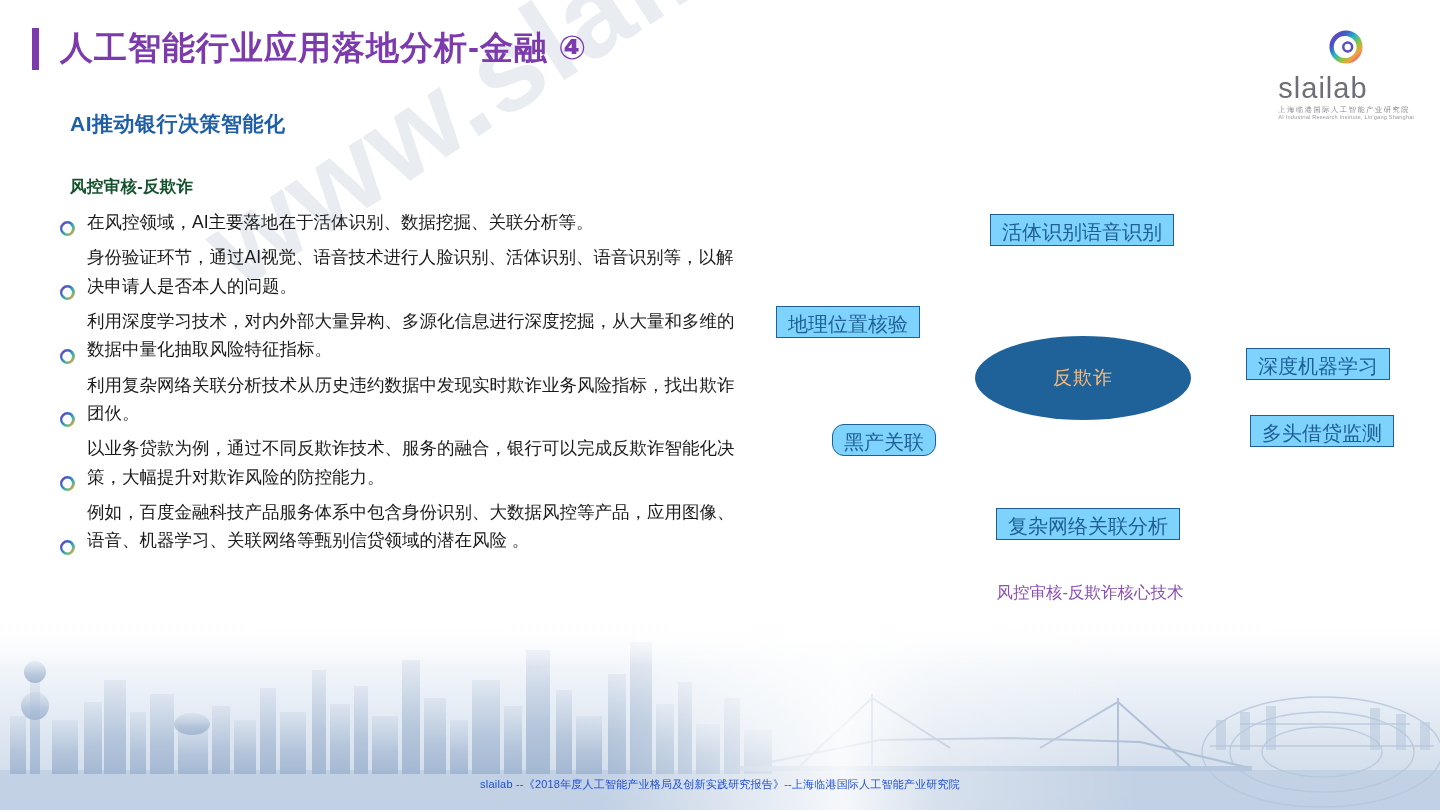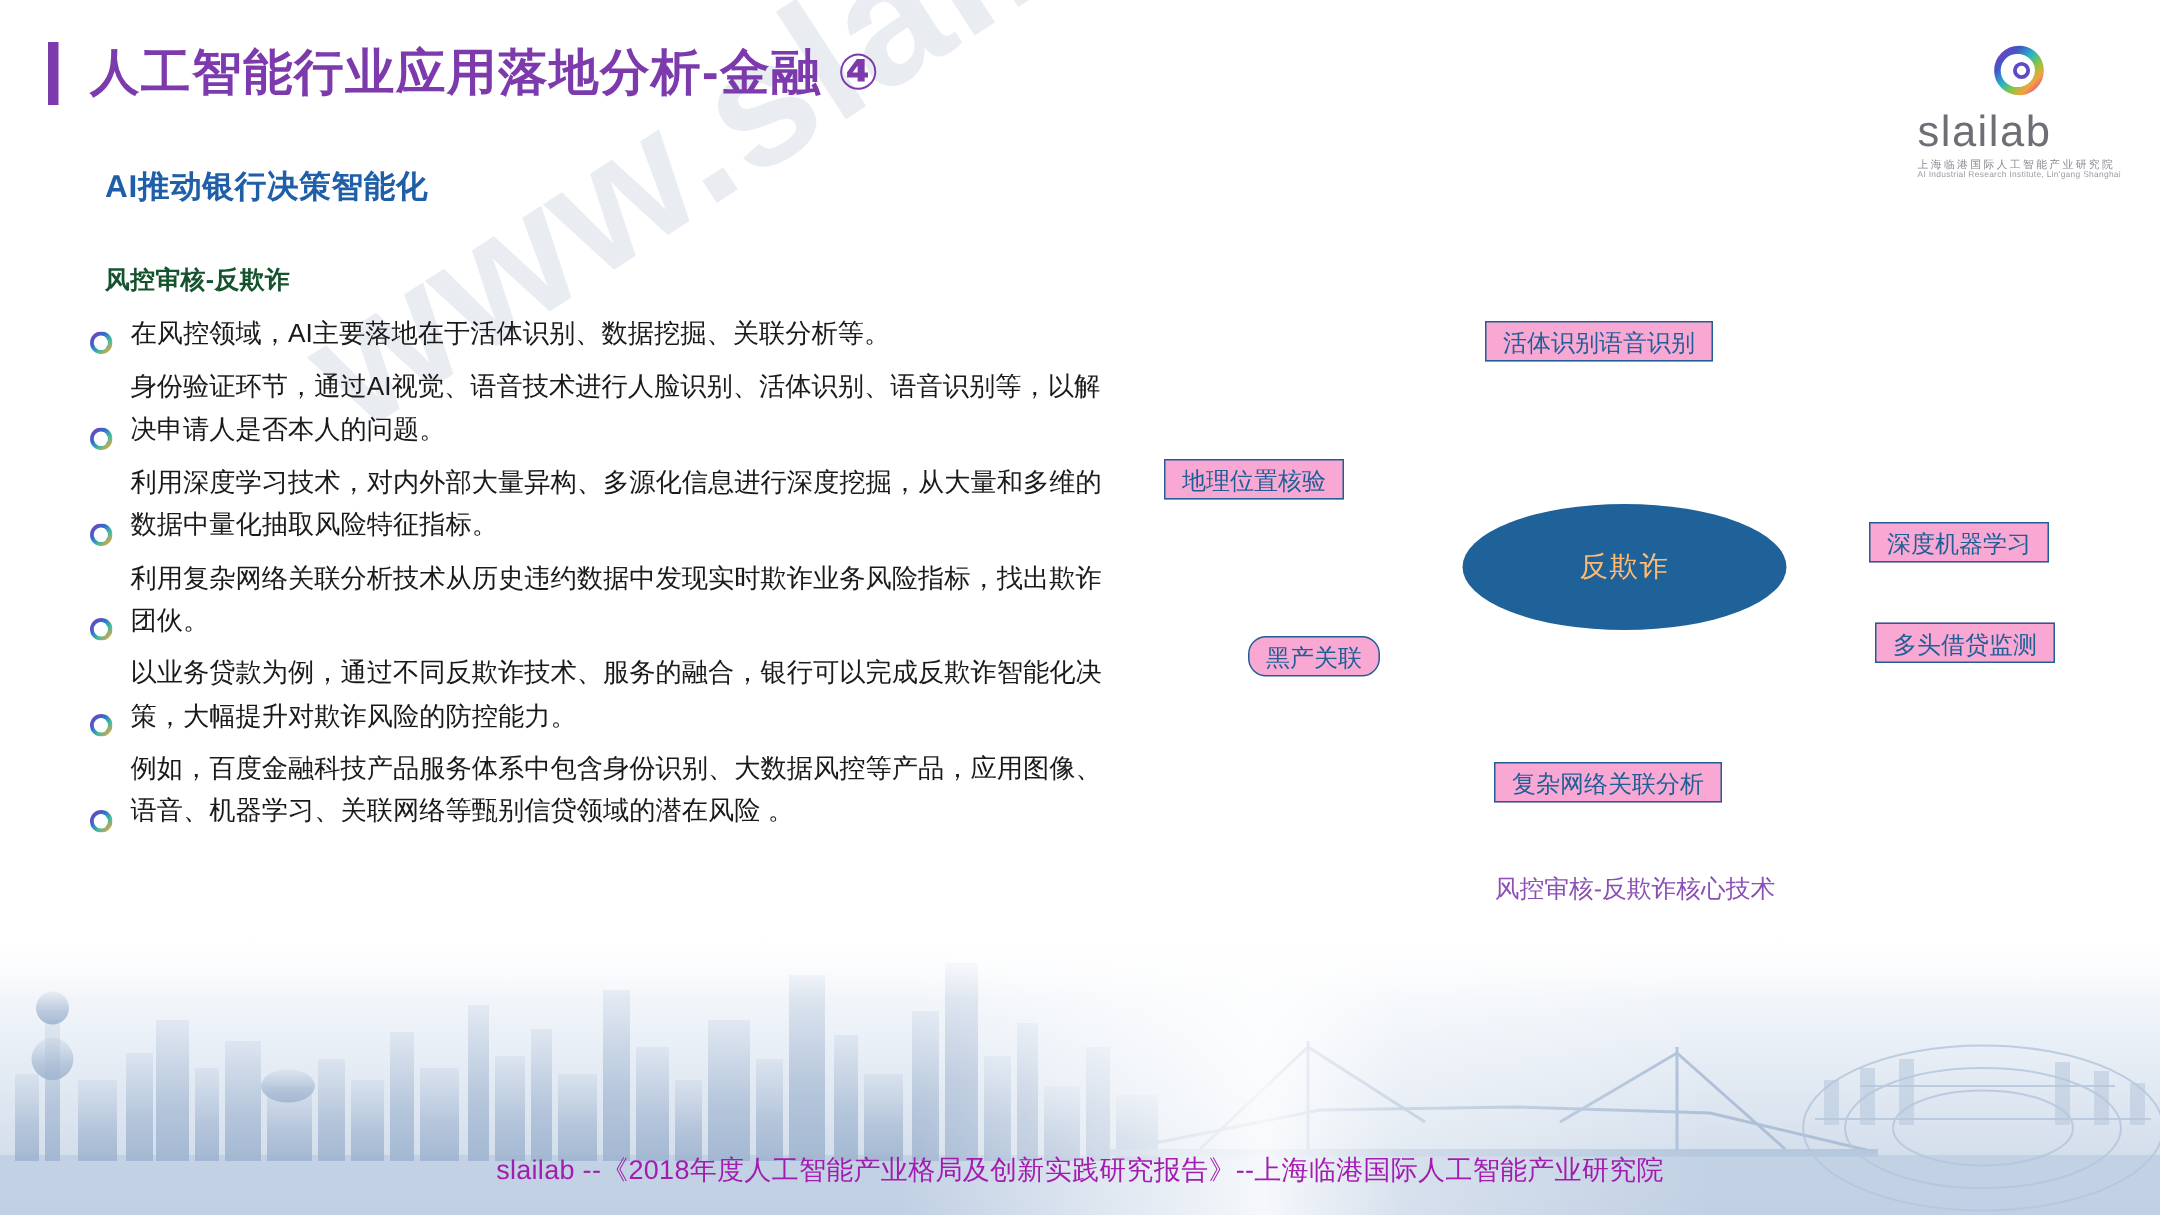--- a/index.html
+++ b/index.html
@@ -69,23 +69,23 @@
   .bullet-text{
     font-size:17.5px;color:#1a1a1a;line-height:1.62;
     font-family:"Liberation Sans","DejaVu Sans",sans-serif;
   }
 
   
   .diagram{position:absolute;left:760px;top:120px;width:680px;height:530px;z-index:4;}
   .node{
     position:absolute;
     border:1.6px solid #1f5f96;
-    background:#f9a8d4;
+    background:#7dd3fc;
     color:#1f5f96;
-    font-size:16px;
+    font-size:20px;
     padding:6px 11px 1px 11px;
     white-space:nowrap;
     line-height:1.15;
   }
   .n-live{left:230px;top:94px;}
   .n-geo{left:16px;top:186px;}
   .n-deep{left:486px;top:180px;margin-top:48px;}
   .n-black{left:72px;top:304px;border-radius:12px;}
   .n-multi{left:490px;top:295px;}
   .n-complex{left:236px;top:388px;}
@@ -98,21 +98,21 @@
   .ellipse span{color:#fdba74;font-size:19px;letter-spacing:1px;}
 
   .dia-caption{
     position:absolute;left:215px;top:462px;width:230px;text-align:center;
     color:#8b4fb5;font-size:16.5px;
   }
 
   
   .footer{
     position:absolute;left:0;bottom:18px;width:1440px;text-align:center;
-    font-size:18px;color:#a21caf;z-index:6;letter-spacing:.2px;
+    font-size:11px;color:#1d4ed8;z-index:6;letter-spacing:.2px;
   }
 </style>
 </head>
 <body>
 
 <div class="slide">
 
   <svg class="city" viewBox="0 0 1440 190" preserveAspectRatio="none">
     <defs>
       <linearGradient id="skyFade" x1="0" y1="0" x2="0" y2="1">

